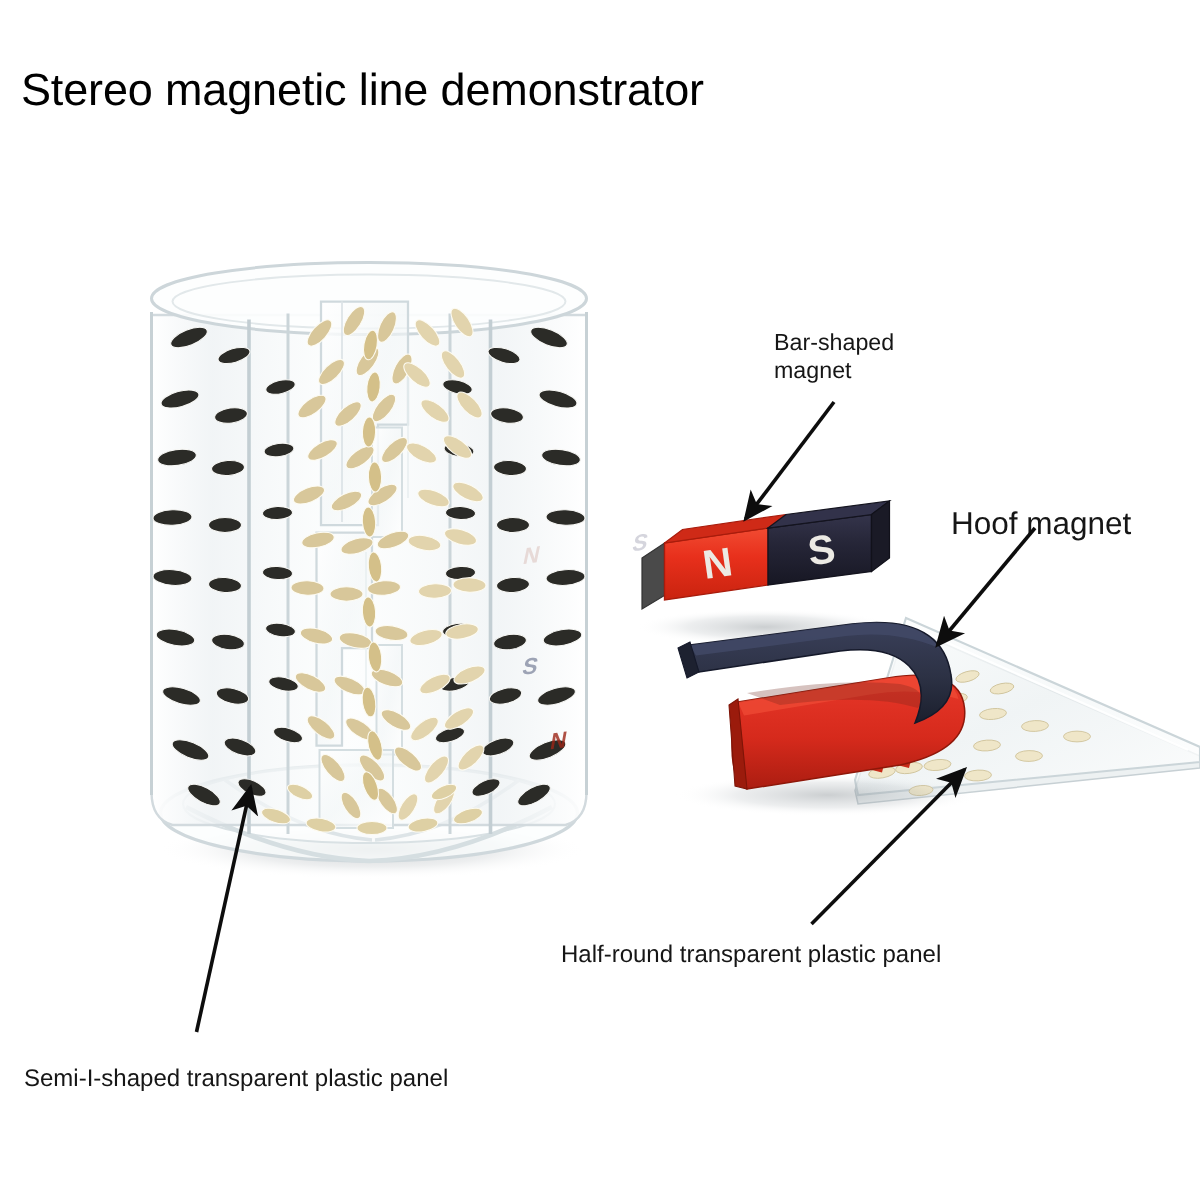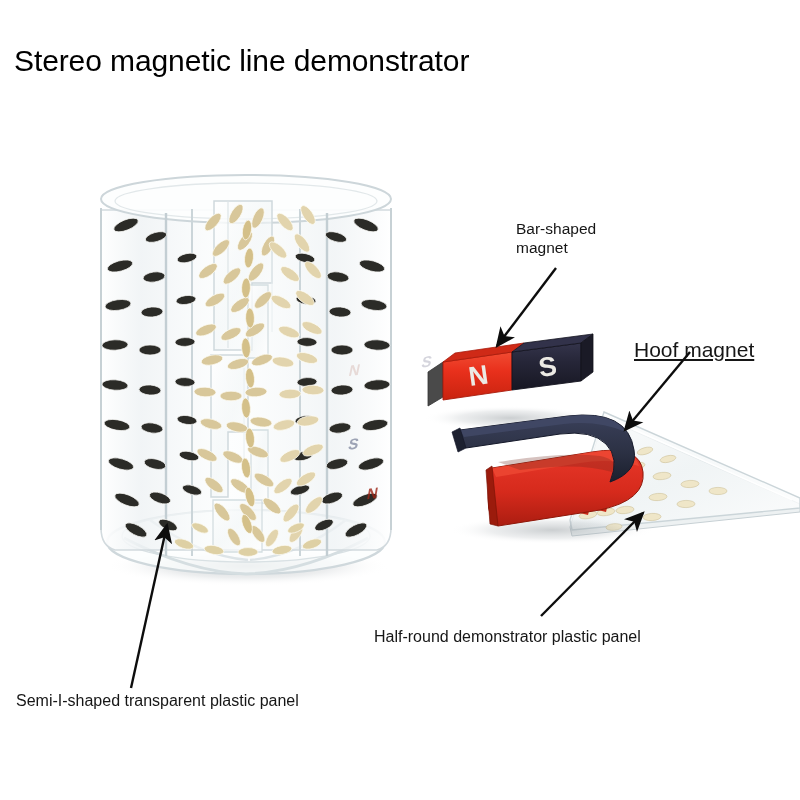--- a/index.html
+++ b/index.html
@@ -32,43 +32,43 @@
 
   
   .callout {
     position: absolute;
     font-size: 15.5px;
     color: #161616;
     line-height: 1.25;
     white-space: pre-line;
   }
   #label-bar-magnet   { left: 516px; top: 219px; }
-  #label-hoof-magnet  { left: 634px; top: 337px; font-size: 21px; text-decoration: underline; }
+  #label-hoof-magnet  { left: 634px; top: 337px; font-size: 21px; }
   #label-half-round   { left: 374px; top: 627px; font-size: 16px; }
-  #label-semi-i       { left: 16px;  top: 691px; font-size: 16px; }
+  #label-semi-i       { left: 16px;  top: 710px; font-size: 16px; }
 
   
   #stage {
     position: absolute;
     left: 0; top: 0;
     width: 800px;
     height: 800px;
   }
 </style>
 </head>
 <body>
 
 <div id="page">
 
   <div id="page-title">Stereo magnetic line demonstrator</div>
 
   <div class="callout" id="label-bar-magnet">Bar-shaped
 magnet</div>
   <div class="callout" id="label-hoof-magnet">Hoof magnet</div>
-  <div class="callout" id="label-half-round">Half-round demonstrator plastic panel</div>
+  <div class="callout" id="label-half-round">Half-round transparent plastic panel</div>
   <div class="callout" id="label-semi-i">Semi-I-shaped transparent plastic panel</div>
 
   <svg id="stage" viewBox="0 0 800 800">
     <defs>
 
       <linearGradient id="gAcrylicBody" x1="0" y1="0" x2="1" y2="0">
         <stop offset="0" stop-color="#ffffff" stop-opacity="0.96"></stop>
         <stop offset="0.14" stop-color="#eef2f4" stop-opacity="0.80"></stop>
         <stop offset="0.45" stop-color="#fbfdfd" stop-opacity="0.55"></stop>
         <stop offset="0.80" stop-color="#eef2f4" stop-opacity="0.75"></stop>

